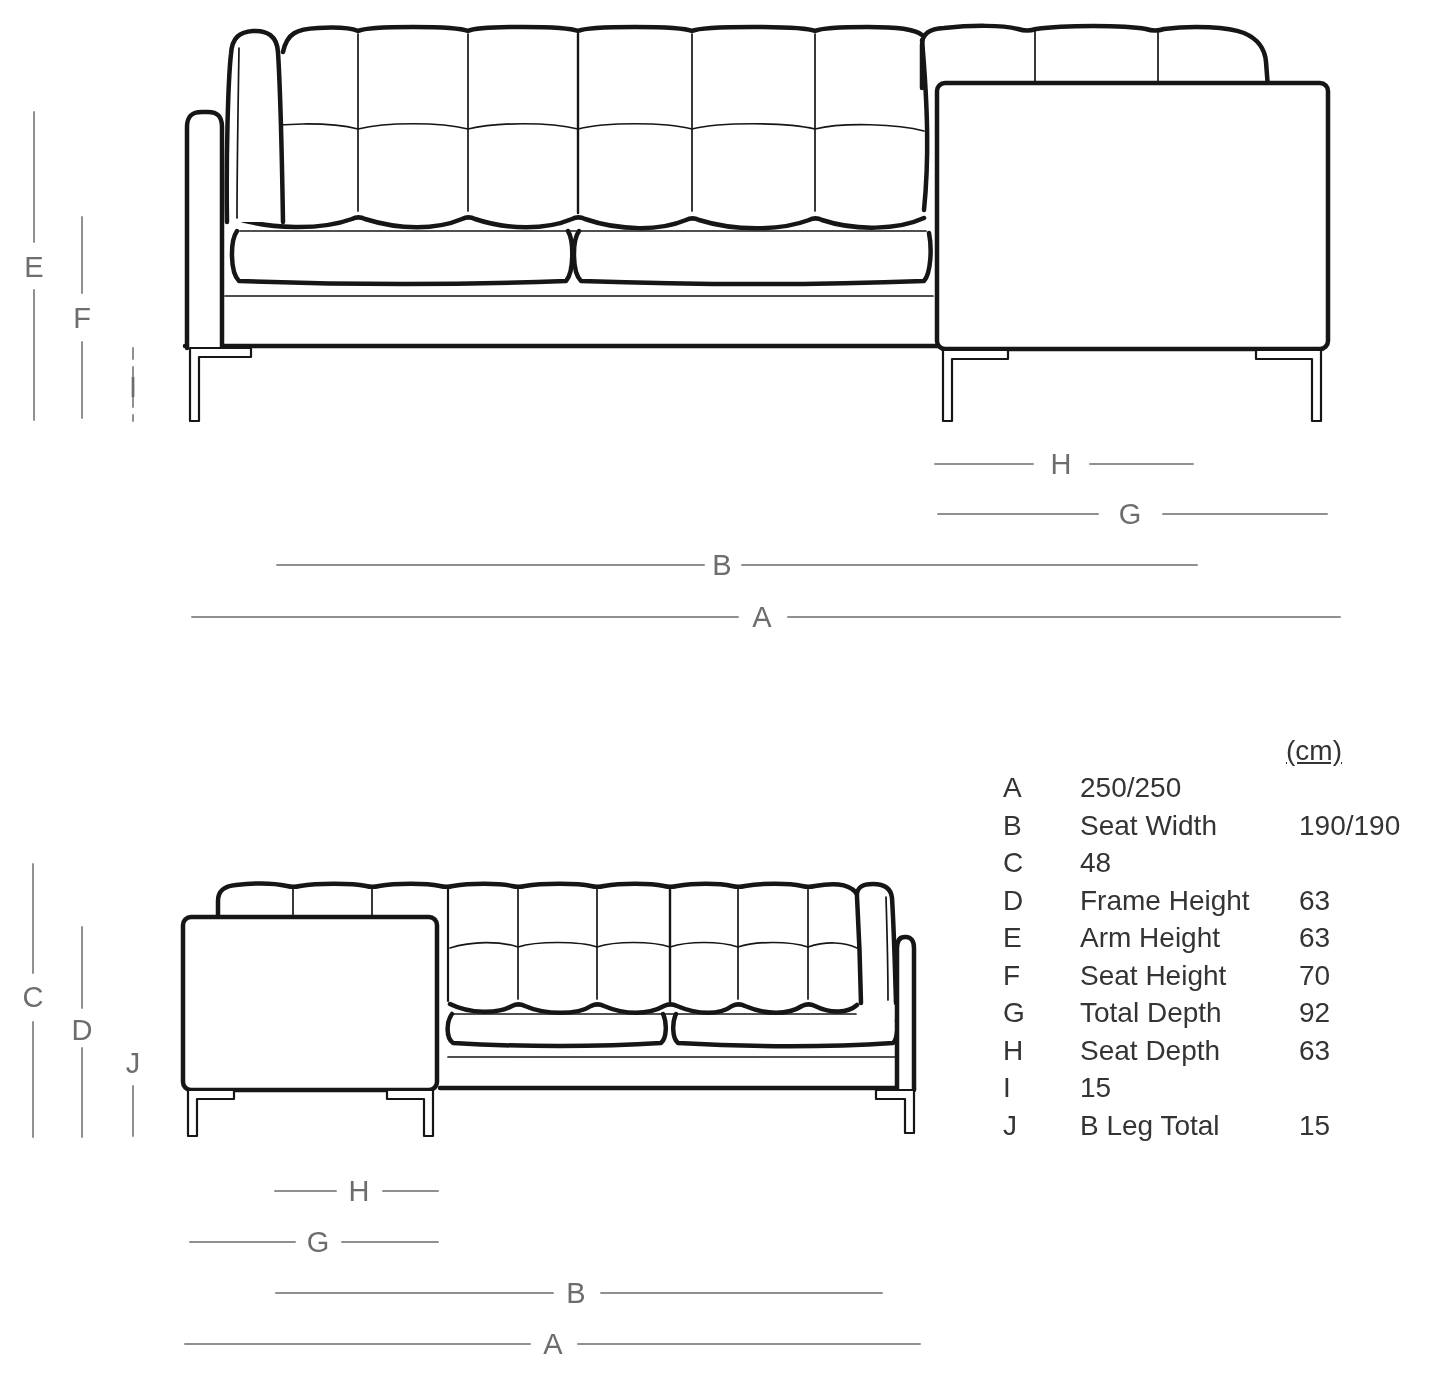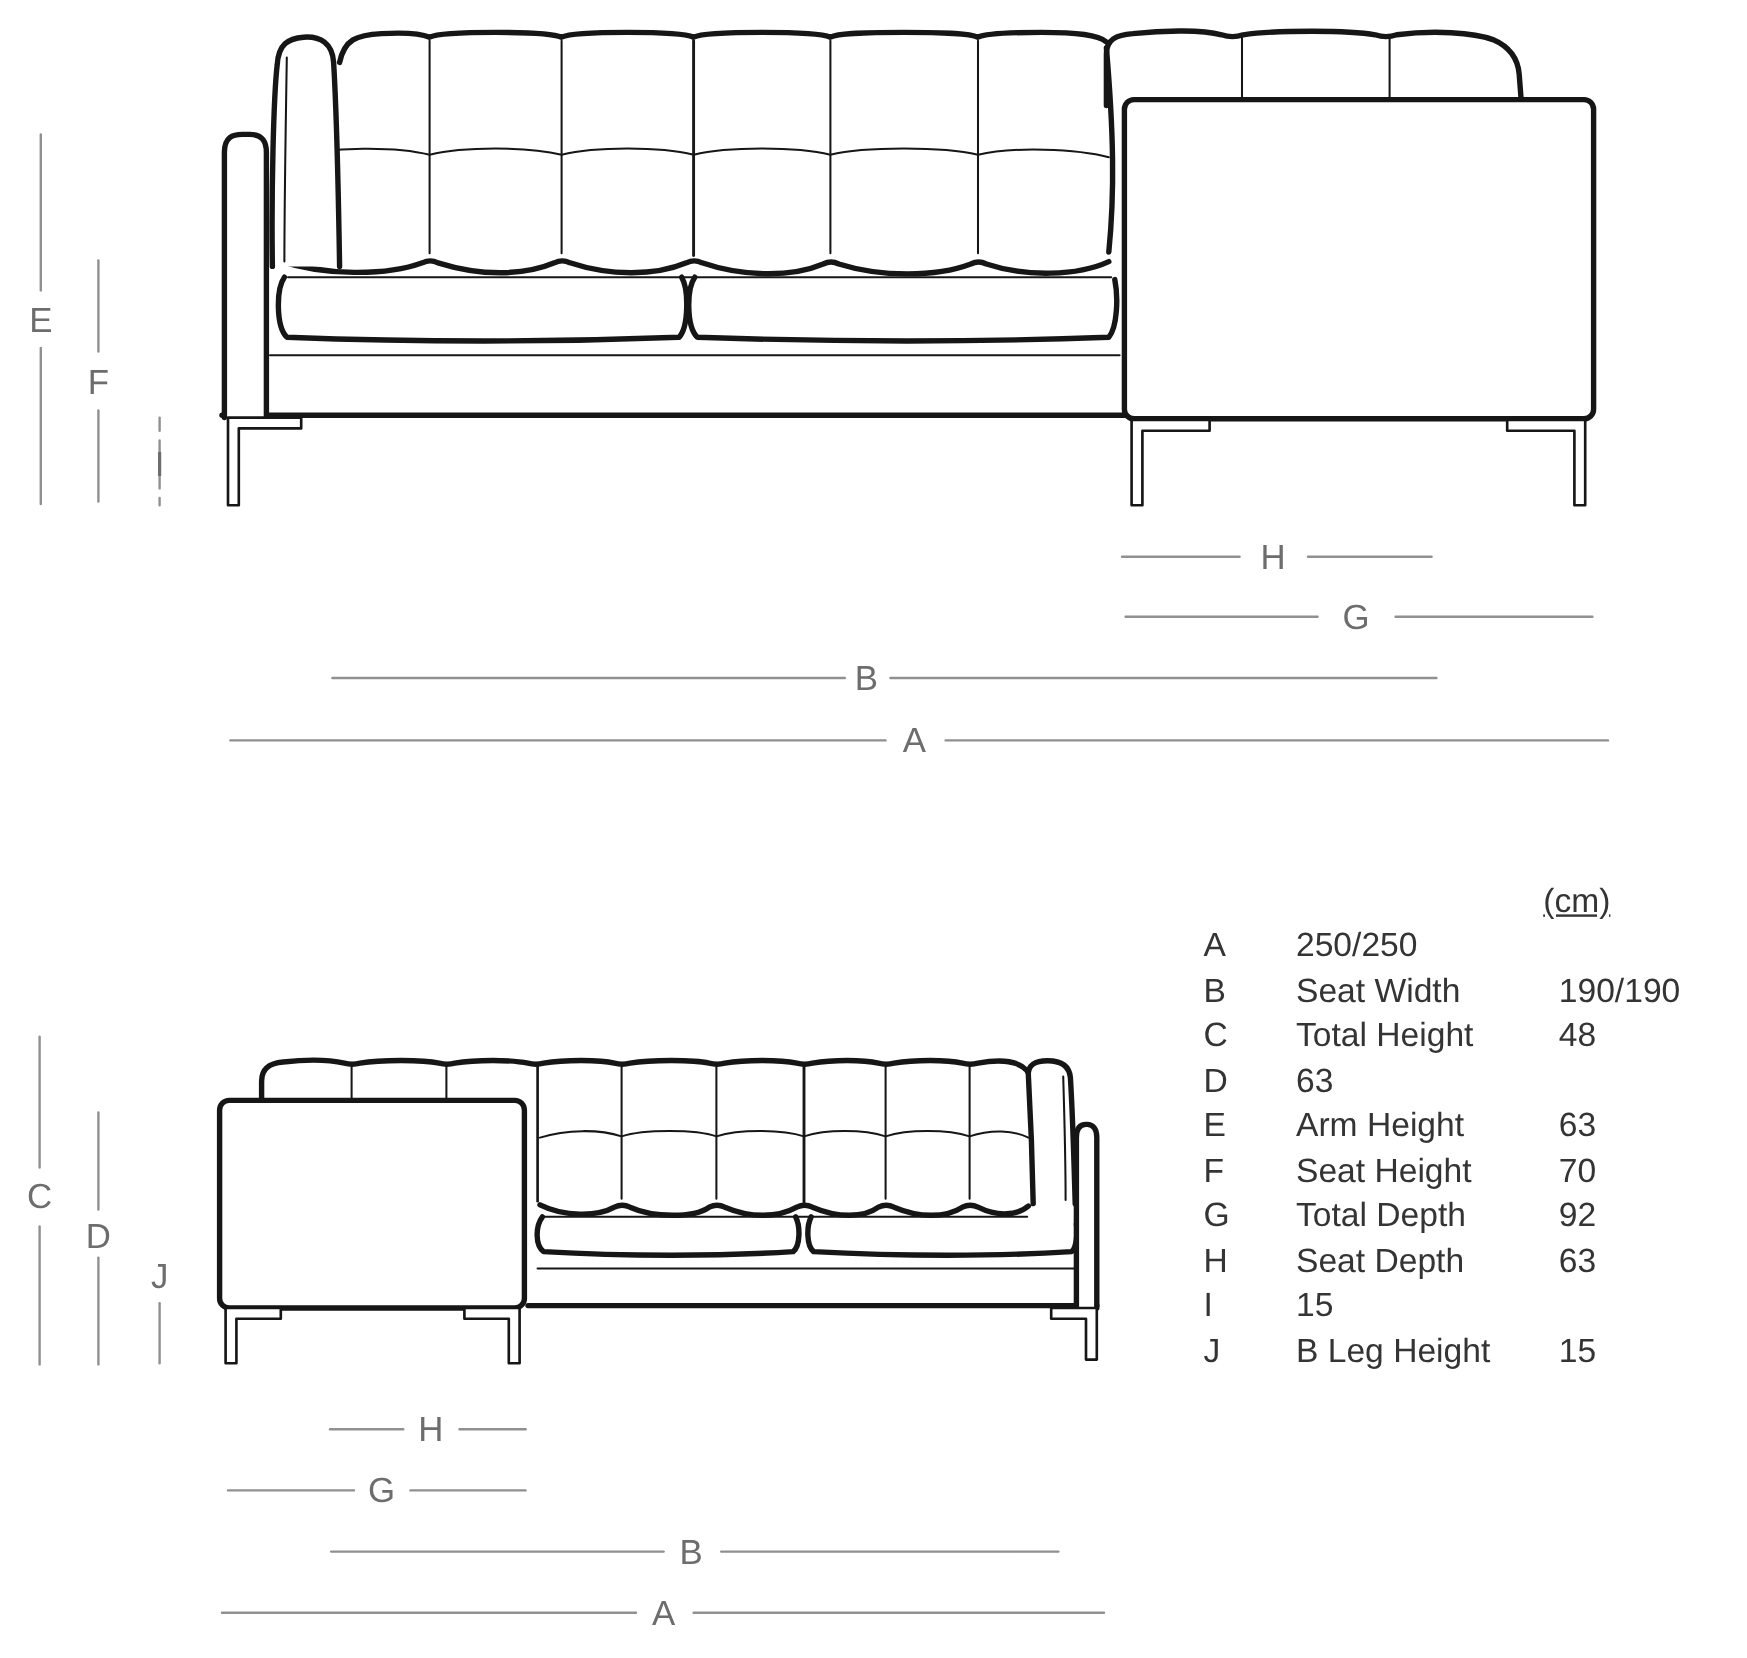--- a/index.html
+++ b/index.html
@@ -184,25 +184,25 @@
       <span class="col-letter">A</span>
       <span class="col-value">250/250</span>
     </div>
     <div class="legend-row">
       <span class="col-letter">B</span>
       <span class="col-label">Seat Width</span>
       <span class="col-value">190/190</span>
     </div>
     <div class="legend-row">
       <span class="col-letter">C</span>
-      <span class="col-label">Total Height</span>
       <span class="col-value">48</span>
     </div>
     <div class="legend-row">
       <span class="col-letter">D</span>
+      <span class="col-label">Frame Height</span>
       <span class="col-value">63</span>
     </div>
     <div class="legend-row">
       <span class="col-letter">E</span>
       <span class="col-label">Arm Height</span>
       <span class="col-value">63</span>
     </div>
     <div class="legend-row">
       <span class="col-letter">F</span>
       <span class="col-label">Seat Height</span>
@@ -217,18 +217,18 @@
       <span class="col-letter">H</span>
       <span class="col-label">Seat Depth</span>
       <span class="col-value">63</span>
     </div>
     <div class="legend-row">
       <span class="col-letter">I</span>
       <span class="col-value">15</span>
     </div>
     <div class="legend-row">
       <span class="col-letter">J</span>
-      <span class="col-label">B Leg Height</span>
+      <span class="col-label">B Leg Total</span>
       <span class="col-value">15</span>
     </div>
   </div>
 
 </div>
 
 </body></html>

